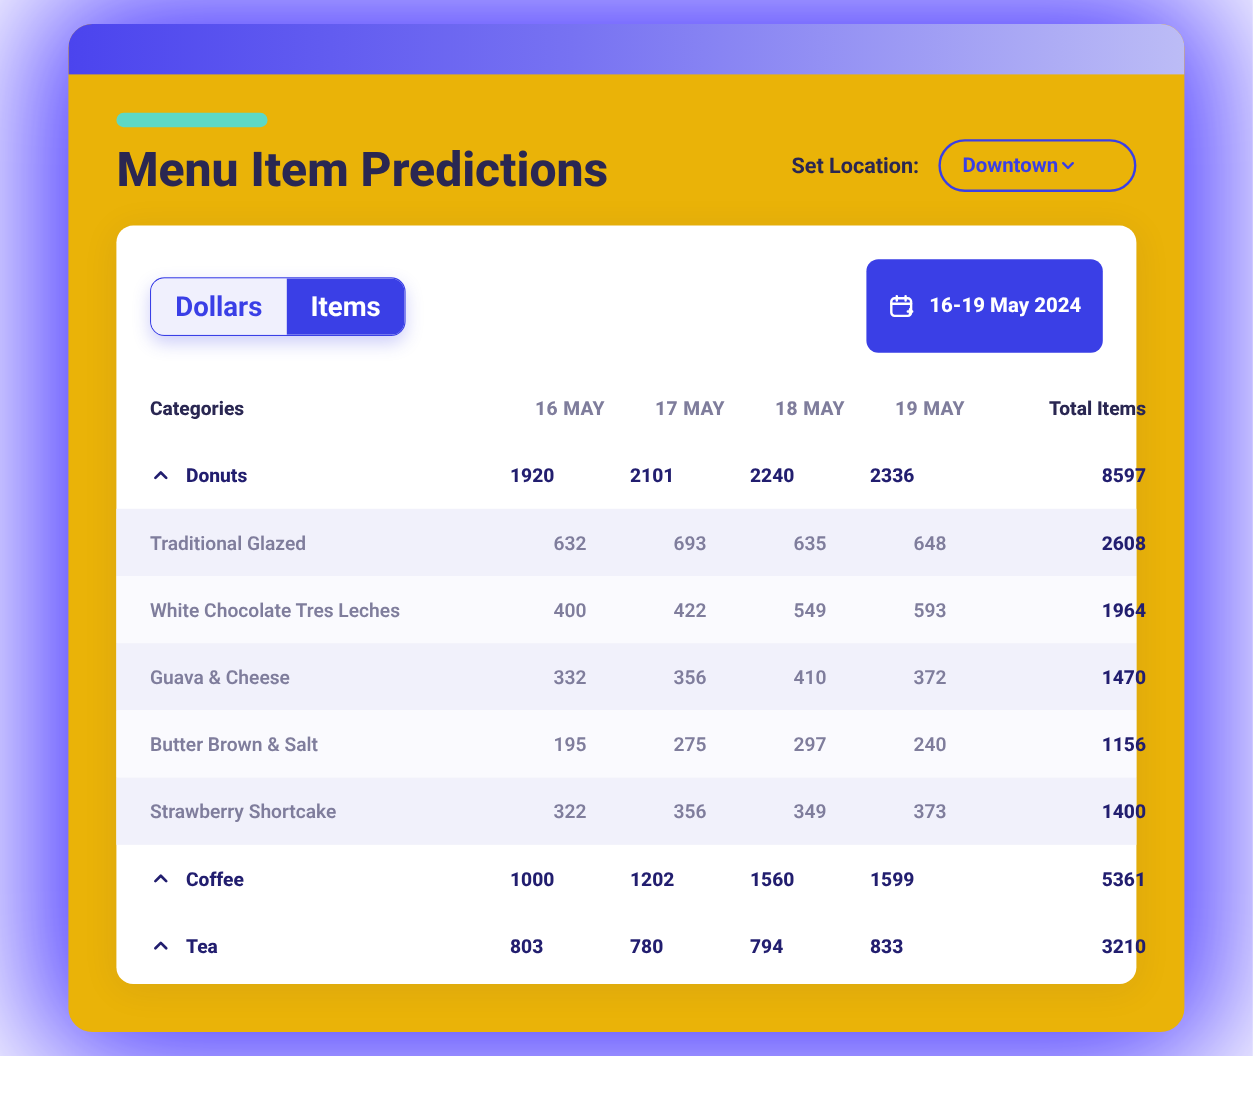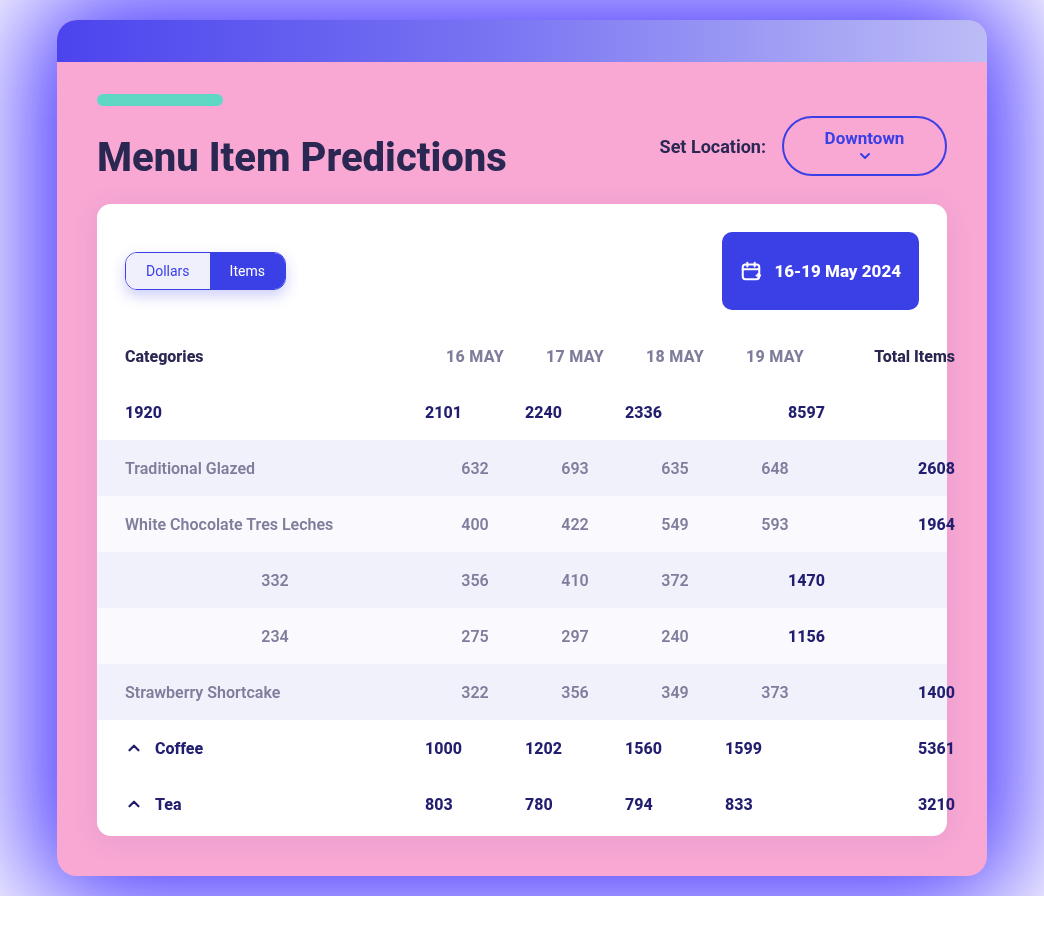--- a/index.html
+++ b/index.html
@@ -16,21 +16,21 @@
   body{
     margin:0;
     font-family:-apple-system,BlinkMacSystemFont,"Segoe UI",Roboto,Helvetica,sans-serif;
     background:#fff;
     padding:10px;
   }
   .shell{
     width:930px;
     margin:10px auto;
     border-radius:20px;
-    background:#f9a8d4;
+    background:#eab308;
     box-shadow:0 0 120px 30px rgba(47,27,255,0.9);
     overflow:hidden;
   }
   .topstrip{
     height:42px;
     background:linear-gradient(90deg,#4B44EE 0%,#7772F2 45%,#BCBCF6 100%);
   }
   .header{
     padding:32px 40px 24px 40px;
   }
@@ -40,41 +40,41 @@
   .title-row{display:flex;align-items:flex-end;justify-content:space-between;}
   .page-title{
     font-size:40px;line-height:1.1;font-weight:800;color:var(--ink);margin:0;
   }
   .loc-wrap{display:flex;align-items:center;gap:16px;padding-bottom:4px;}
   .loc-label{font-size:18px;font-weight:700;color:var(--ink);}
   .loc-select{
     display:flex;align-items:center;justify-content:flex-start;
     border:2px solid var(--brand);border-radius:999px;
     padding:10px 18px;min-width:165px;cursor:pointer;
-    color:var(--brand);font-weight:700;font-size:17px;flex-direction:column;
+    color:var(--brand);font-weight:700;font-size:17px;
   }
   .loc-select svg{flex:none;}
 
   .card{
     margin:0 40px 40px 40px;
     background:var(--card-bg);
     border-radius:14px;
     box-shadow:0 4px 30px rgba(40,30,120,0.08);
     padding:0 0 4px 0;
   }
   .card-top{
     display:flex;align-items:center;justify-content:space-between;
     padding:28px 28px 18px 28px;
   }
   .seg{
     display:flex;border:1px solid var(--brand);border-radius:12px;overflow:hidden;
     box-shadow:0 6px 14px rgba(58,63,230,0.25);
   }
   .seg span{
-    padding:10px 20px;font-weight:400;font-size:14px;cursor:pointer;
+    padding:10px 20px;font-weight:700;font-size:23px;cursor:pointer;
   }
   .seg .off{color:var(--brand);background:#F0F0FD;}
   .seg .on{color:#fff;background:var(--brand);}
   .date-btn{
     display:flex;align-items:center;gap:12px;
     background:var(--brand);color:#fff;border-radius:10px;
     padding:28px 18px;font-weight:800;font-size:17px;cursor:pointer;
   }
 
   .grid{width:100%;}
@@ -147,20 +147,26 @@
       <div class="row head">
         <span>Categories</span>
         <span class="d">16 MAY</span>
         <span class="d">17 MAY</span>
         <span class="d">18 MAY</span>
         <span class="d">19 MAY</span>
         <span class="tot">Total Items</span>
       </div>
 
       <div class="row cat">
+        <span class="name">
+          <svg class="chev" viewBox="0 0 24 24" fill="none" stroke="#221E6F" stroke-width="3" stroke-linecap="round" stroke-linejoin="round">
+              <polyline points="6 15 12 9 18 15"></polyline>
+            </svg>
+          <span>Donuts</span>
+        </span>
         <span class="val">1920</span>
         <span class="val">2101</span>
         <span class="val">2240</span>
         <span class="val">2336</span>
         <span class="tot">8597</span>
       </div>
       <div>
         <div class="row item">
           <span class="name">Traditional Glazed</span>
           <span class="val">632</span>
@@ -171,28 +177,30 @@
         </div>
         <div class="row item">
           <span class="name">White Chocolate Tres Leches</span>
           <span class="val">400</span>
           <span class="val">422</span>
           <span class="val">549</span>
           <span class="val">593</span>
           <span class="tot">1964</span>
         </div>
         <div class="row item">
+          <span class="name">Guava &amp; Cheese</span>
           <span class="val">332</span>
           <span class="val">356</span>
           <span class="val">410</span>
           <span class="val">372</span>
           <span class="tot">1470</span>
         </div>
         <div class="row item">
-          <span class="val">234</span>
+          <span class="name">Butter Brown &amp; Salt</span>
+          <span class="val">195</span>
           <span class="val">275</span>
           <span class="val">297</span>
           <span class="val">240</span>
           <span class="tot">1156</span>
         </div>
         <div class="row item">
           <span class="name">Strawberry Shortcake</span>
           <span class="val">322</span>
           <span class="val">356</span>
           <span class="val">349</span>

